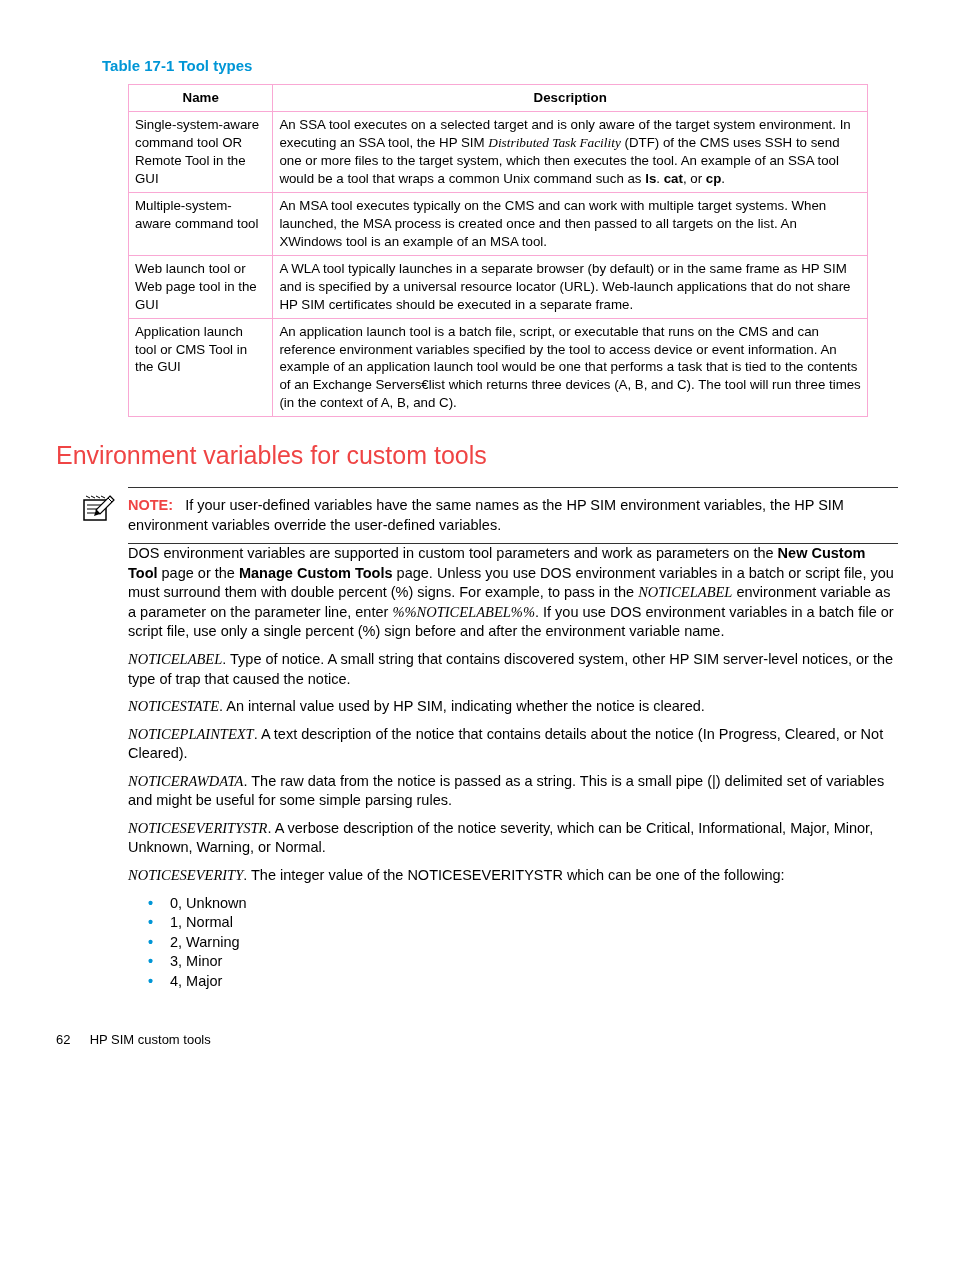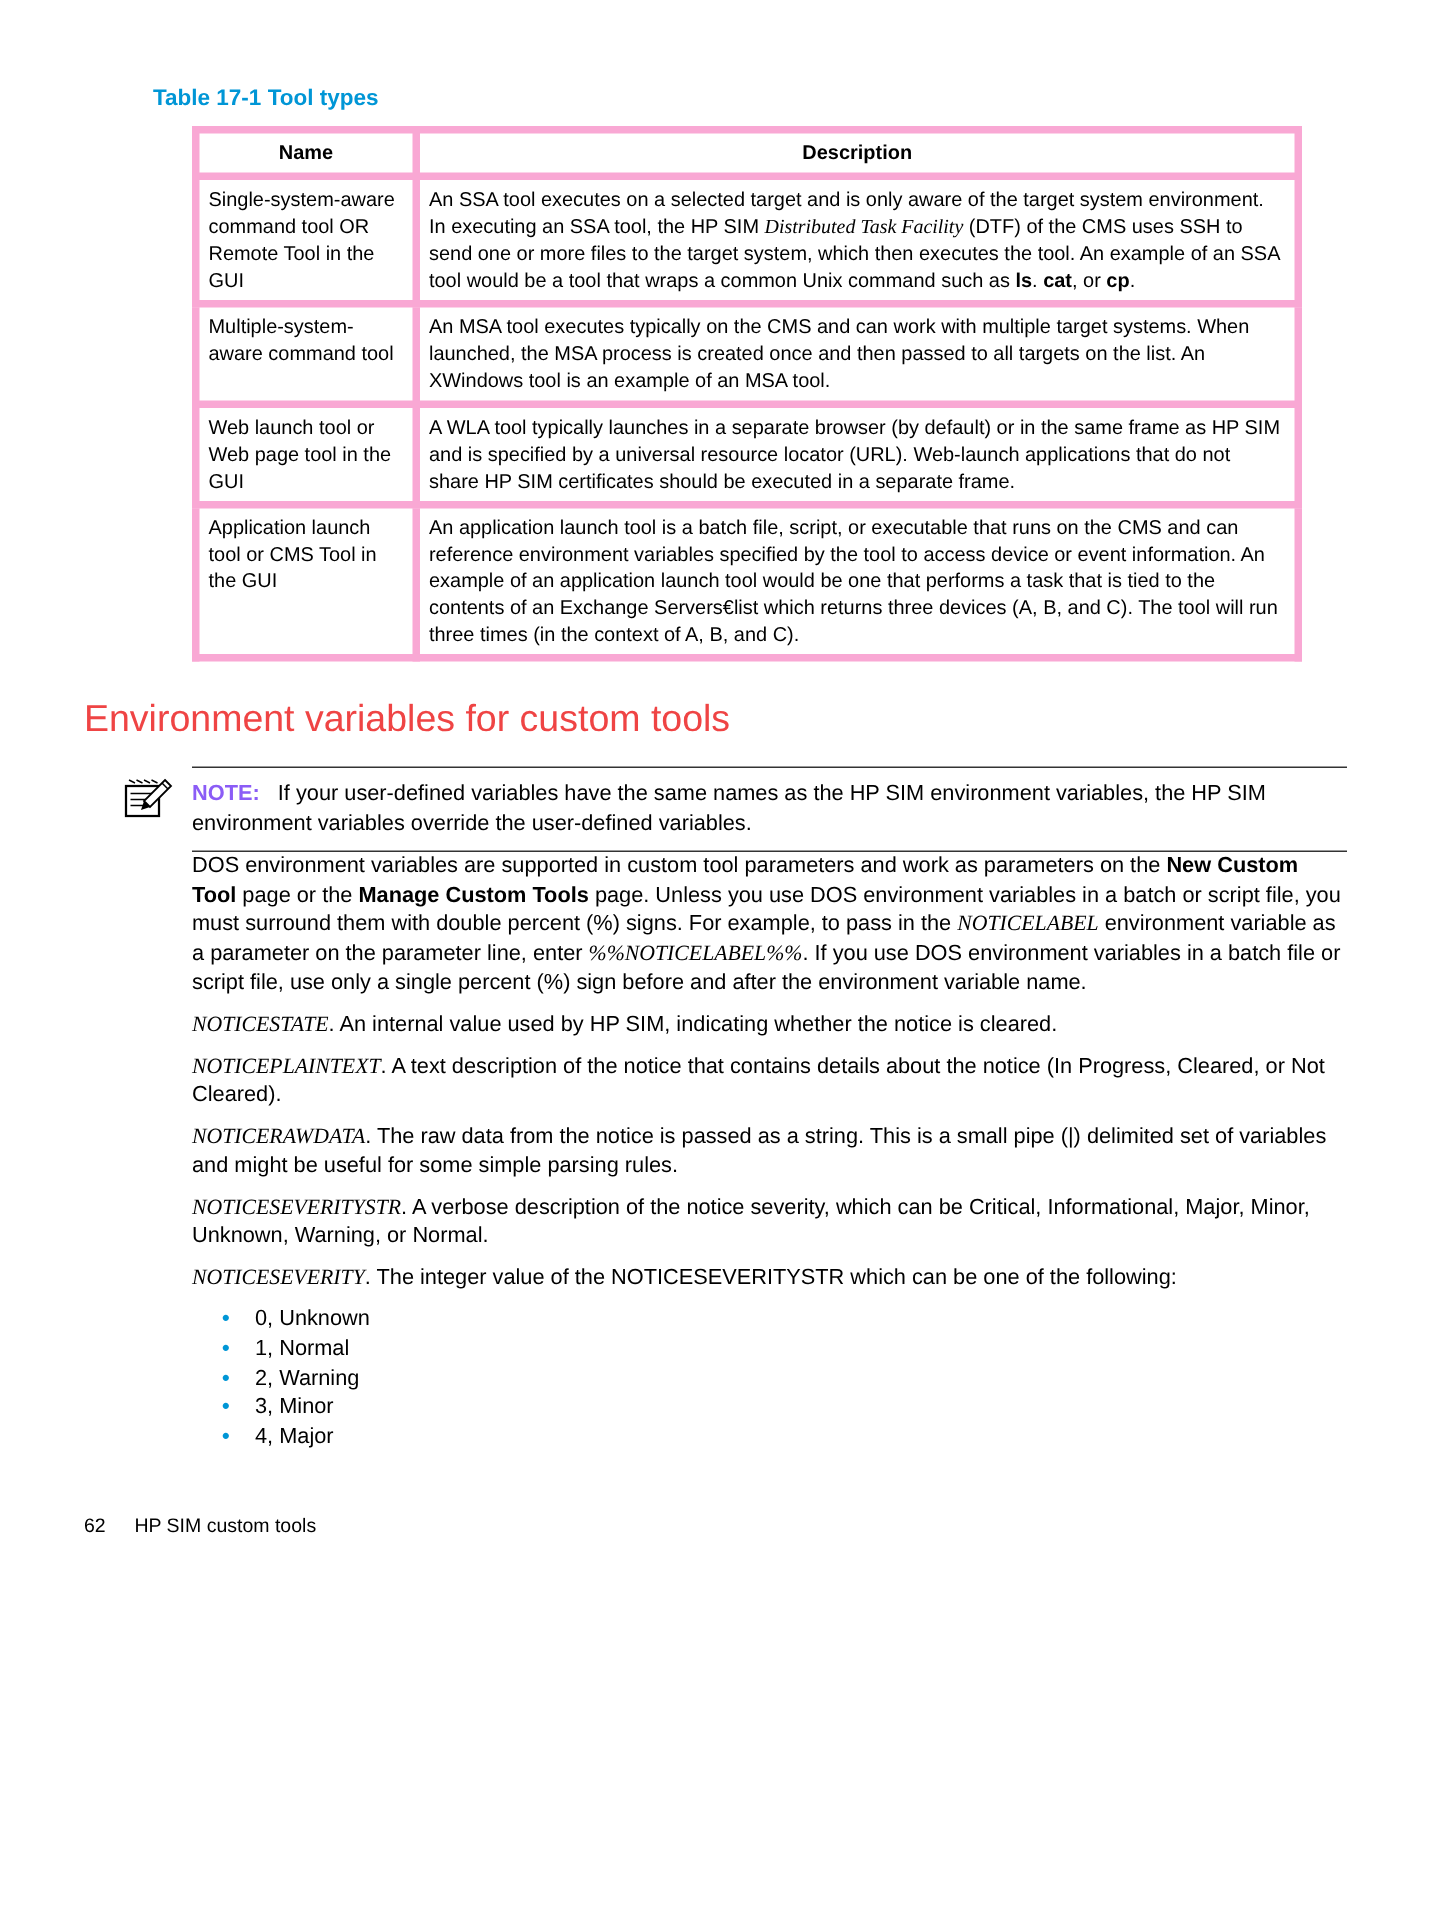--- a/index.html
+++ b/index.html
@@ -20,21 +20,21 @@
     margin-left: 46px;
     margin-bottom: 8px;
   }
   table.data {
     border-collapse: collapse;
     margin-left: 72px;
     width: 740px;
     font-size: 13.3px;
   }
   table.data th, table.data td {
-    border: 5px solid #f9a8d4;
+    border: 1px solid #f9a8d4;
     padding: 4px 6px;
     vertical-align: top;
     text-align: left;
     line-height: 1.35;
   }
   table.data th {
     text-align: center;
     font-weight: 600;
   }
   h2.section {
@@ -51,21 +51,21 @@
     position: relative;
   }
   .note-icon {
     position: absolute;
     left: -46px;
     top: 6px;
     width: 34px;
     height: 28px;
   }
   .note-label {
-    color: #8b5cf6;
+    color: #ef4444;
     font-weight: 700;
   }
   .body-text {
     margin-left: 72px;
     margin-top: 0;
   }
   .body-text p { margin: 0 0 8px 0; }
   .bold { font-weight: 700; }
   .italic { font-style: italic; font-family: Liberation Serif, serif; }
   ul.severity {
@@ -134,20 +134,21 @@
     <polygon points="14,16 18,20 12,22" fill="#000"></polygon>
   </svg>
   <span class="note-label">NOTE:</span>
   &nbsp;&nbsp;<span>If your user-defined variables have the same names as the HP SIM environment variables, the HP SIM environment variables override the user-defined variables.</span>
 </div>
 
 <div class="body-text">
   <p>
     <span>DOS environment variables are supported in custom tool parameters and work as parameters on the </span><span class="bold">New Custom Tool</span><span> page or the </span><span class="bold">Manage Custom Tools</span><span> page. Unless you use DOS environment variables in a batch or script file, you must surround them with double percent (%) signs. For example, to pass in the </span><span class="italic">NOTICELABEL</span><span> environment variable as a parameter on the parameter line, enter </span><span class="italic">%%NOTICELABEL%%</span><span>. If you use DOS environment variables in a batch file or script file, use only a single percent (%) sign before and after the environment variable name.</span>
   </p>
+  <p><span class="italic">NOTICELABEL</span><span>. Type of notice. A small string that contains discovered system, other HP SIM server-level notices, or the type of trap that caused the notice.</span></p>
   <p><span class="italic">NOTICESTATE</span><span>. An internal value used by HP SIM, indicating whether the notice is cleared.</span></p>
   <p><span class="italic">NOTICEPLAINTEXT</span><span>. A text description of the notice that contains details about the notice (In Progress, Cleared, or Not Cleared).</span></p>
   <p><span class="italic">NOTICERAWDATA</span><span>. The raw data from the notice is passed as a string. This is a small pipe (|) delimited set of variables and might be useful for some simple parsing rules.</span></p>
   <p><span class="italic">NOTICESEVERITYSTR</span><span>. A verbose description of the notice severity, which can be Critical, Informational, Major, Minor, Unknown, Warning, or Normal.</span></p>
   <p><span class="italic">NOTICESEVERITY</span><span>. The integer value of the NOTICESEVERITYSTR which can be one of the following:</span></p>
   <ul class="severity">
     <li>0, Unknown</li>
     <li>1, Normal</li>
     <li>2, Warning</li>
     <li>3, Minor</li>

